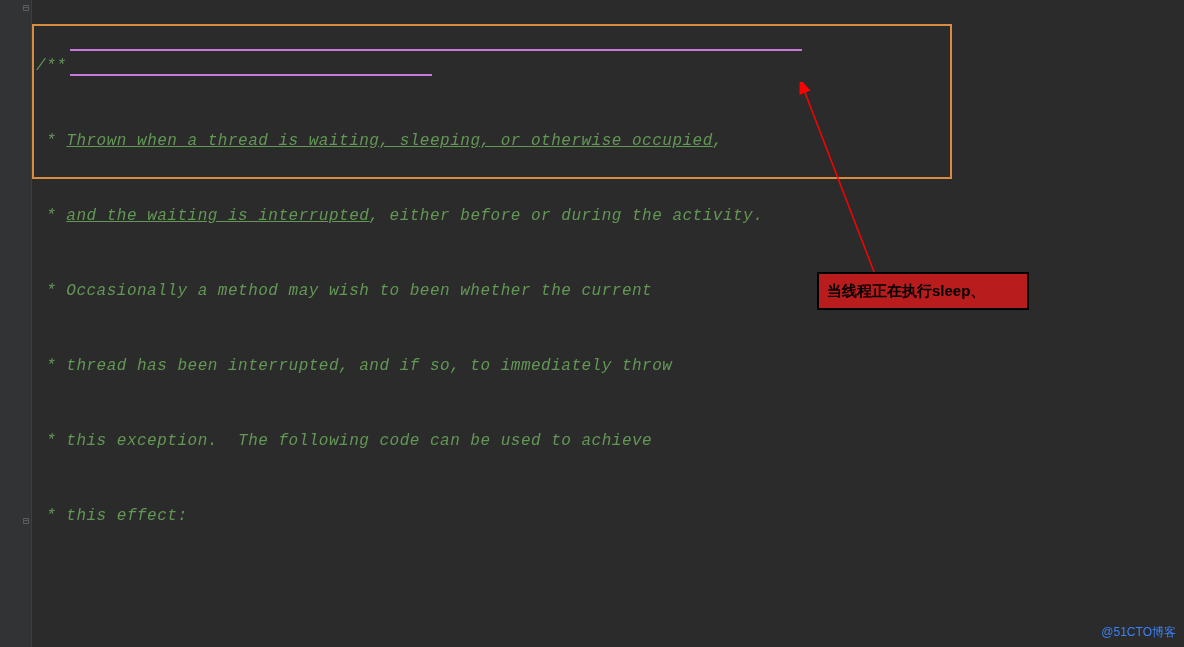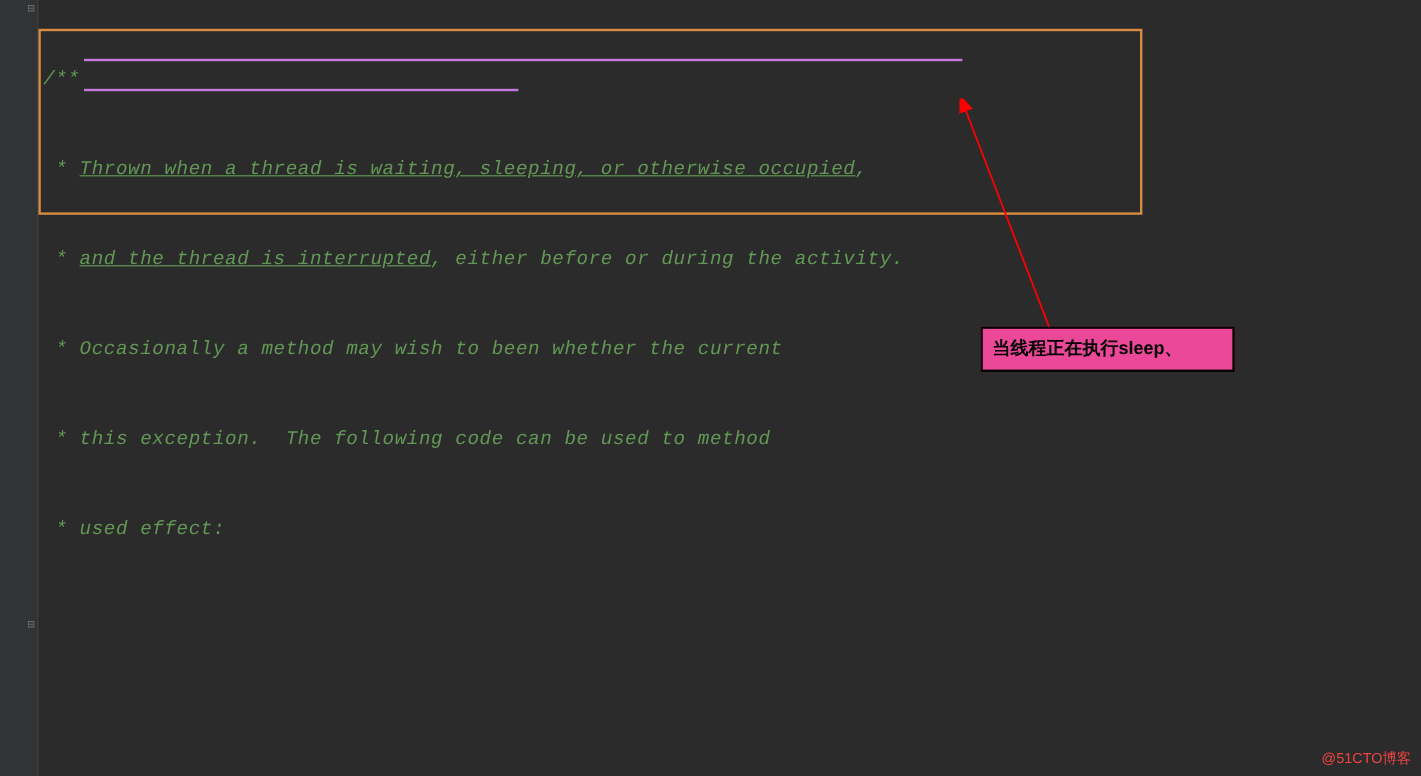--- a/index.html
+++ b/index.html
@@ -81,21 +81,21 @@
       height: 2px;
       background-color: #c678dd;
       pointer-events: none;
     }
     
     .annotation-box {
       position: absolute;
       right: 155px;
       top: 272px;
       width: 212px;
-      background-color: #ec4899;
+      background-color: #b91c1c;
       border: 2px solid #000;
       padding: 6px 8px;
       font-family: 'SimSun', 'Arial', sans-serif;
       font-size: 15px;
       font-weight: bold;
       font-style: normal;
       color: #000;
       line-height: 22px;
     }
     
@@ -103,41 +103,42 @@
       position: absolute;
       left: 796px;
       top: 82px;
       pointer-events: none;
     }
     
     .watermark {
       position: absolute;
       right: 8px;
       bottom: 6px;
-      color: #ef4444;
+      color: #3b82f6;
       font-size: 12px;
       font-style: normal;
       font-family: Arial, sans-serif;
     }
   </style>
 </head>
 <body>
 
 <div class="gutter">
   <div class="fold-icon fold-top">⊟</div>
   <div class="fold-icon fold-bottom">⊟</div>
 </div>
 
 <div class="code-area">
   <div class="code-line comment">/**</div>
   <div class="code-line comment"><span> * </span><span class="underline">Thrown when a thread is waiting, sleeping, or otherwise occupied</span><span>,</span></div>
-  <div class="code-line comment"><span> * </span><span class="underline">and the thread is interrupted</span><span>, either before or during the activity.</span></div>
+  <div class="code-line comment"><span> * </span><span class="underline">and the waiting is interrupted</span><span>, either before or during the activity.</span></div>
   <div class="code-line comment"> * Occasionally a method may wish to been whether the current</div>
-  <div class="code-line comment"> * this exception.  The following code can be used to method</div>
-  <div class="code-line comment"> * used effect:</div>
+  <div class="code-line comment"> * thread has been interrupted, and if so, to immediately throw</div>
+  <div class="code-line comment"> * this exception.  The following code can be used to achieve</div>
+  <div class="code-line comment"> * this effect:</div>
   
   
   
   
   
   
   
   
   
   

